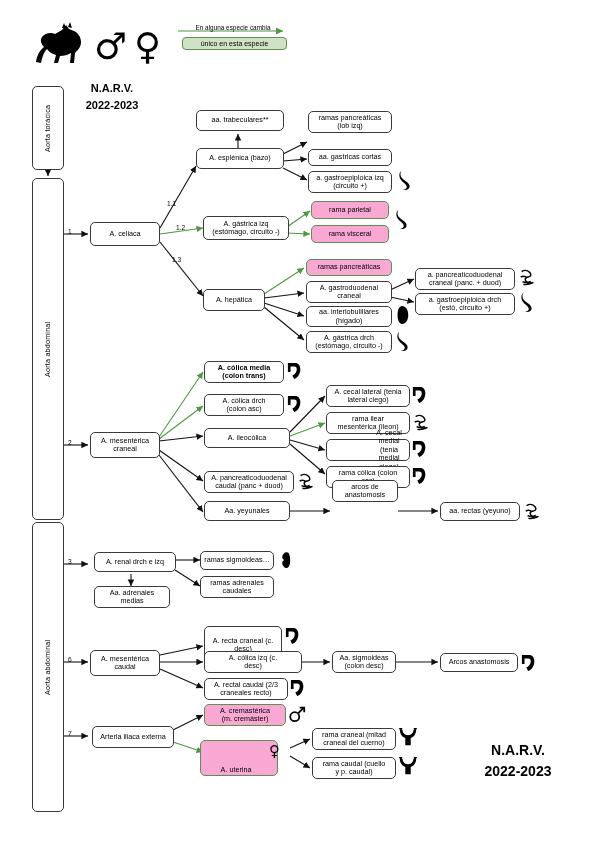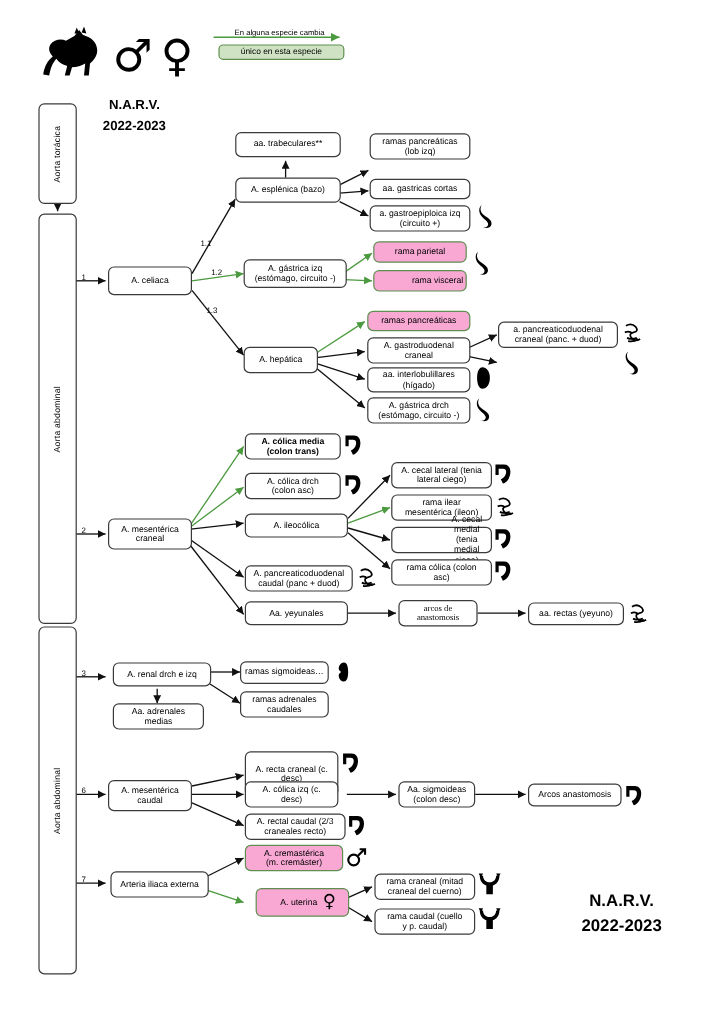--- a/index.html
+++ b/index.html
@@ -253,21 +253,21 @@
   </div>
 
   <div class="node" style="left:203px; top:216px; width:86px; height:24px;">
     <span>A. gástrica izq
 (estómago, circuito -)</span>
   </div>
 
   <div class="node green" style="left:311px; top:201px; width:78px; height:18px;">
     <span>rama parietal</span>
   </div>
-  <div class="node green" style="left:311px; top:225px; width:78px; height:18px;justify-content:flex-end;">
+  <div class="node green" style="left:311px; top:225px; width:78px; height:18px;">
     <span>rama visceral</span>
   </div>
   <div class="glyph" style="left:393px; top:209px;">
     <svg viewBox="0 0 20 24" width="18" height="22">
         <path fill="#000" d="M6 1 C4 4 5 8 8 10 C12 13 16 15 15 19 C14 22 10 23 7 21 C9 22 12 21 12 18.5 C12 15.5 7 13.5 5 10 C3 6.5 3.5 2.5 6 1 Z"></path>
       </svg>
   </div>
 
   <div class="node" style="left:203px; top:289px; width:62px; height:22px;">
     <span>A. hepática</span>
@@ -310,20 +310,24 @@
     <svg viewBox="0 0 22 22" width="20" height="20">
       <g fill="none" stroke="#000" stroke-width="1.6">
         <path d="M4 5 q5 -3 9 1 q3 4 -2 5 q-5 1 -2 5 q3 4 8 1"></path>
         <path d="M3 11 q4 -2 7 1"></path>
         <path d="M5 16 q4 2 9 0"></path>
         <path d="M6 19 q5 1 9 -2"></path>
       </g>
     </svg>
   </div>
 
+  <div class="node" style="left:415px; top:293px; width:100px; height:22px;">
+    <span>a. gastroepiploica drch
+(estó, circuito +)</span>
+  </div>
   <div class="glyph" style="left:518px; top:292px;">
     <svg viewBox="0 0 20 24" width="18" height="22">
         <path fill="#000" d="M6 1 C4 4 5 8 8 10 C12 13 16 15 15 19 C14 22 10 23 7 21 C9 22 12 21 12 18.5 C12 15.5 7 13.5 5 10 C3 6.5 3.5 2.5 6 1 Z"></path>
       </svg>
   </div>
 
   <div class="node" style="left:90px; top:432px; width:70px; height:26px;">
     <span>A. mesentérica
 craneal</span>
   </div>
@@ -409,21 +413,21 @@
         <path d="M5 16 q4 2 9 0"></path>
         <path d="M6 19 q5 1 9 -2"></path>
       </g>
     </svg>
   </div>
 
   <div class="node" style="left:204px; top:501px; width:86px; height:20px;">
     <span>Aa. yeyunales</span>
   </div>
 
-  <div class="node" style="left:332px; top:500px; width:66px; height:22px;font-family:Liberation Serif, serif;">
+  <div class="node" style="left:332px; top:480px; width:66px; height:22px;">
     <span>arcos de
 anastomosis</span>
   </div>
 
   <div class="node" style="left:440px; top:502px; width:80px; height:19px;">
     <span>aa. rectas (yeyuno)</span>
   </div>
   <div class="glyph" style="left:523px; top:501px;">
     <svg viewBox="0 0 22 22" width="20" height="20">
       <g fill="none" stroke="#000" stroke-width="1.6">
@@ -466,21 +470,21 @@
   <div class="node" style="left:204px; top:626px; width:78px; height:38px;">
     <span>A. recta craneal (c.
 desc)</span>
   </div>
   <div class="glyph" style="left:285px; top:626px;">
     <svg viewBox="0 0 18 22" width="16" height="20">
         <path fill="#000" d="M4 2 L9 2 C13 2 15 5 15 9 C15 14 12 19 8 20 L6 16 C9 15 11 12 11 9 C11 7 10 6 8 6 L4 6 Z M4 2 L4 12 L1 12 L1 2 Z"></path>
       </svg>
   </div>
 
-  <div class="node" style="left:204px; top:651px; width:78px; height:22px;">
+  <div class="node" style="left:204px; top:651px; width:98px; height:22px;">
     <span>A. cólica izq (c.
 desc)</span>
   </div>
 
   <div class="node" style="left:204px; top:678px; width:84px; height:22px;">
     <span>A. rectal caudal (2/3
 craneales recto)</span>
   </div>
   <div class="glyph" style="left:290px; top:678px;">
     <svg viewBox="0 0 18 22" width="16" height="20">
@@ -511,21 +515,21 @@
 (m. cremáster)</span>
   </div>
   <div class="glyph" style="left:288px; top:705px;">
     <svg viewBox="0 0 20 20" width="18" height="18">
       <circle cx="7.5" cy="13" r="5" fill="none" stroke="#000" stroke-width="2"></circle>
       <path d="M11.5 9 L17 3.5" stroke="#000" stroke-width="2"></path>
       <path d="M13 3 L18 3 L18 8" fill="none" stroke="#000" stroke-width="2"></path>
     </svg>
   </div>
 
-  <div class="node green" style="left:213px; top:740px; width:78px; height:24px;">
+  <div class="node green" style="left:200px; top:740px; width:78px; height:36px;align-items:flex-end;">
     <span style="margin-right:6px;">A. uterina</span>
   </div>
   <div class="sym" style="left:269px; top:744px; font-size:15px; font-weight:bold;">♀</div>
 
   <div class="node" style="left:312px; top:728px; width:84px; height:22px;">
     <span>rama craneal (mitad
 craneal del cuerno)</span>
   </div>
   <div class="glyph" style="left:398px; top:727px;">
     <svg viewBox="0 0 22 22" width="20" height="20">

